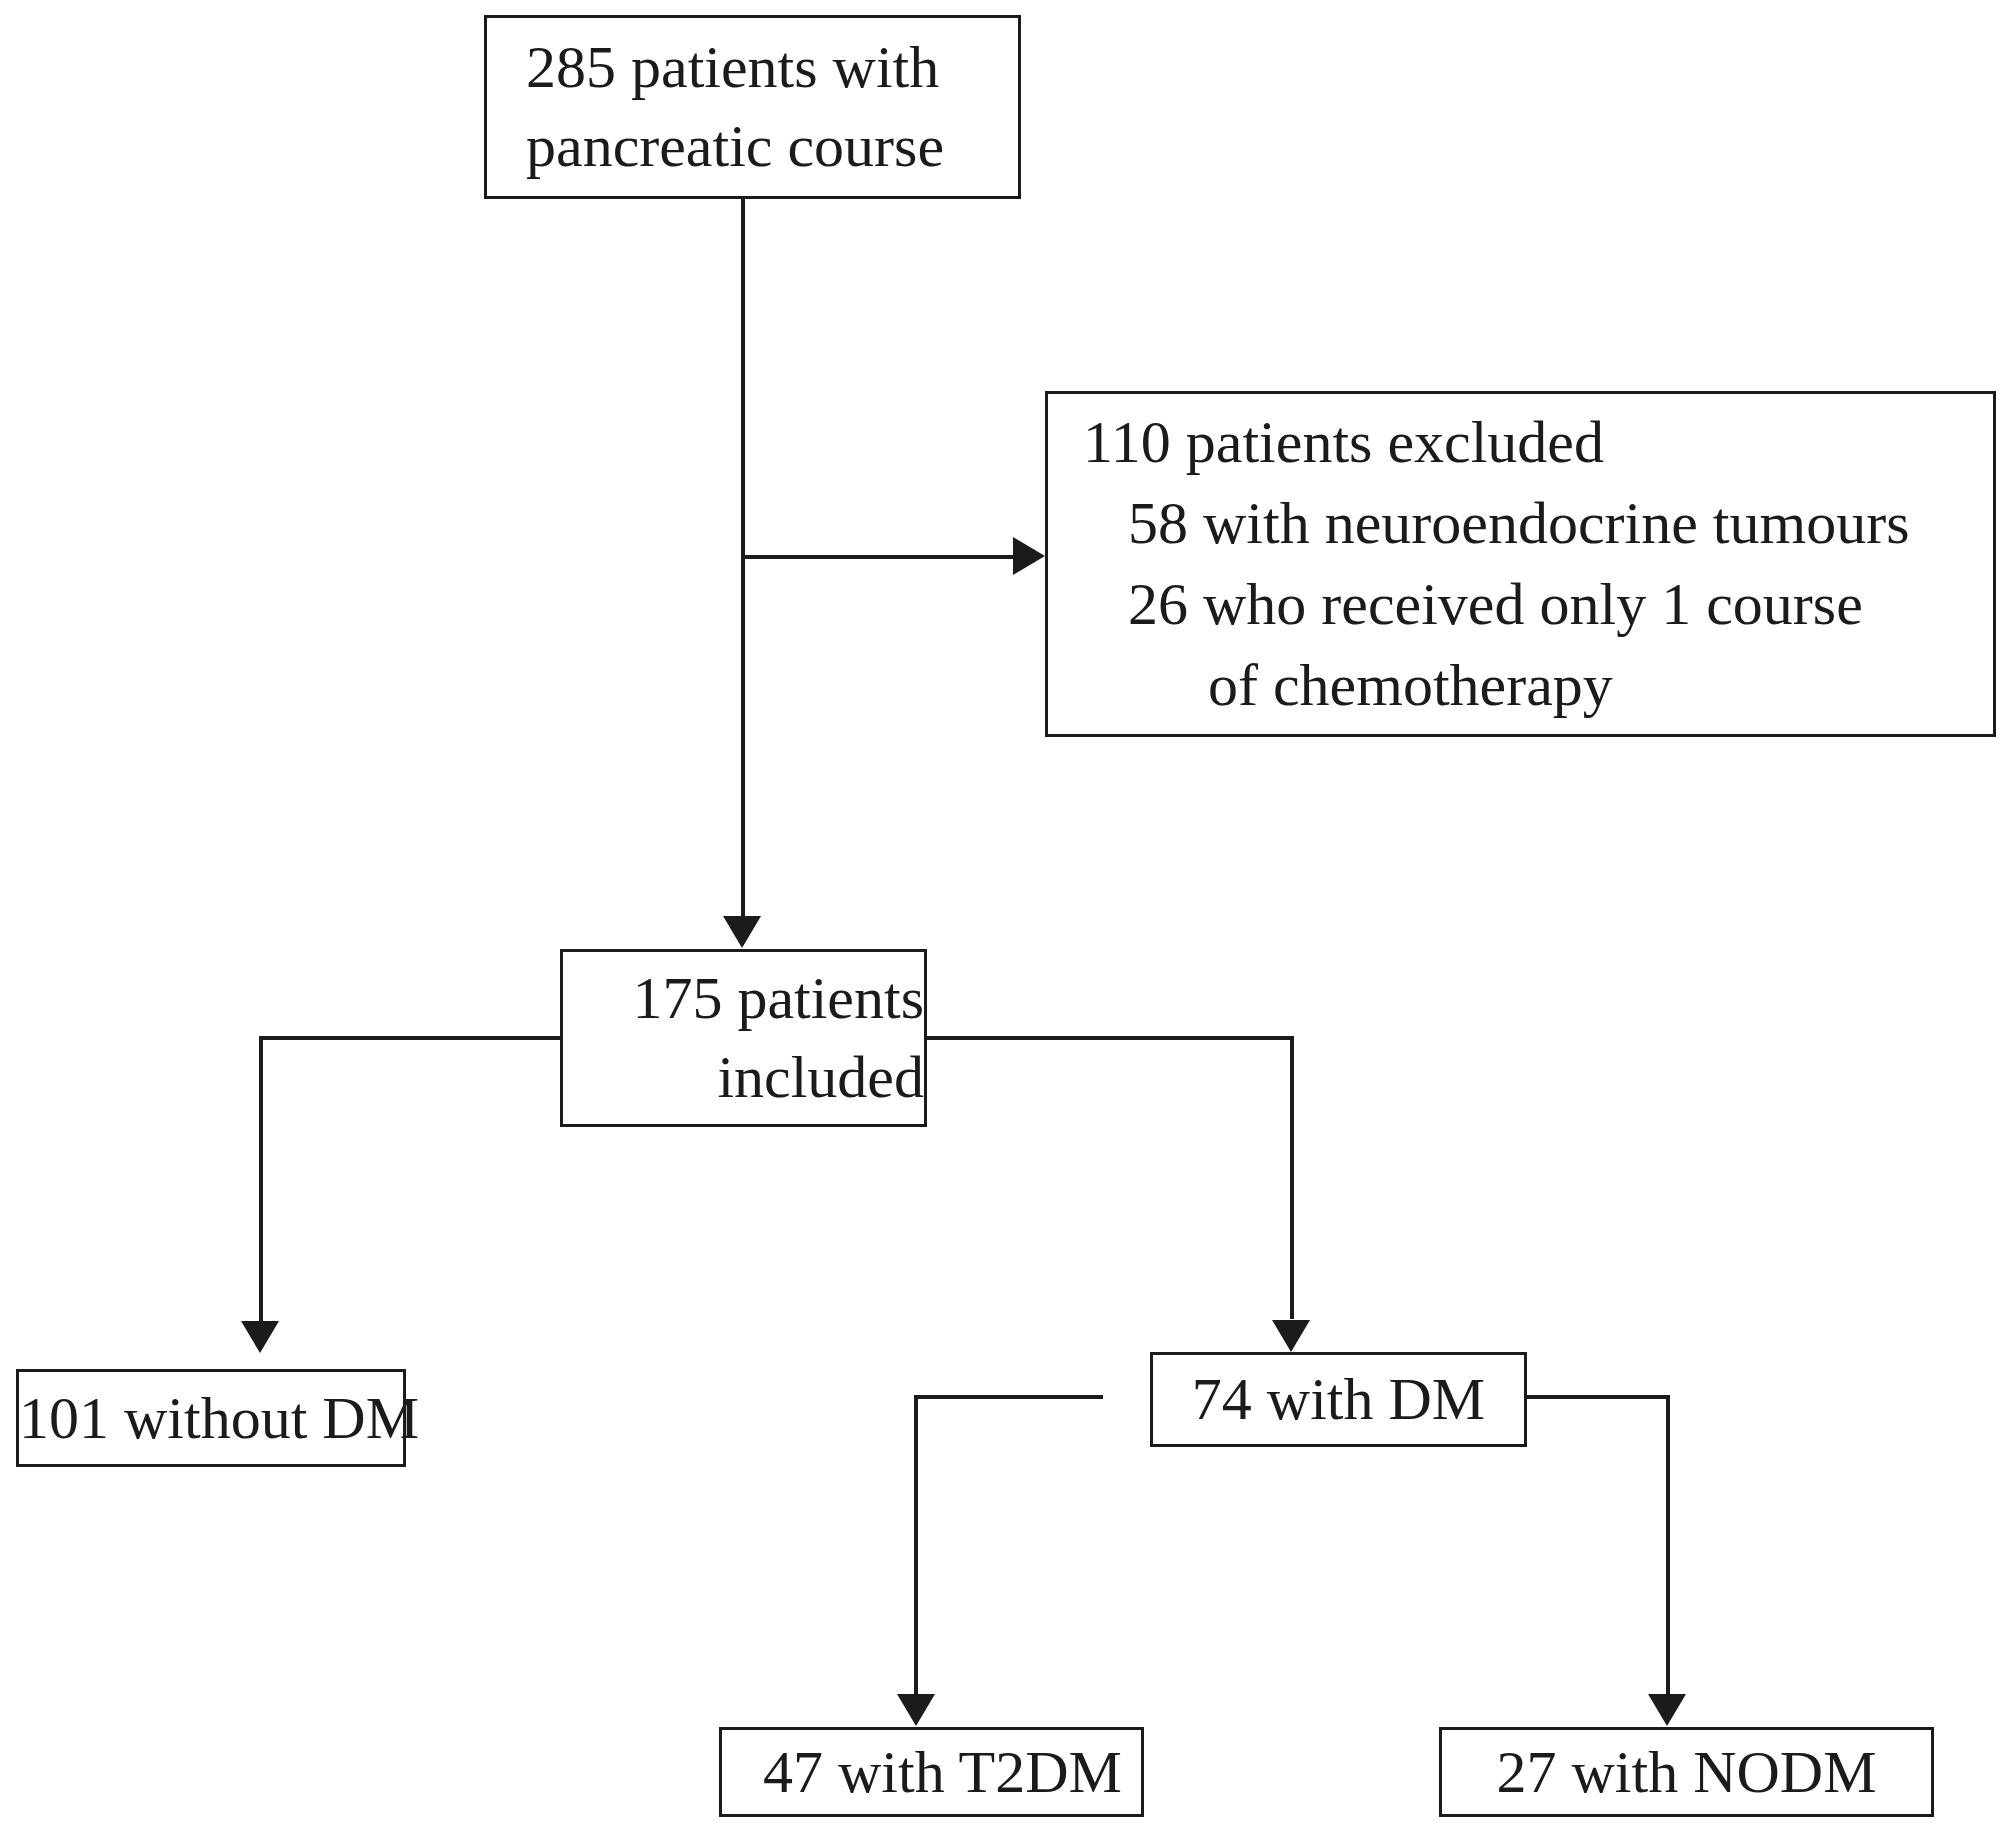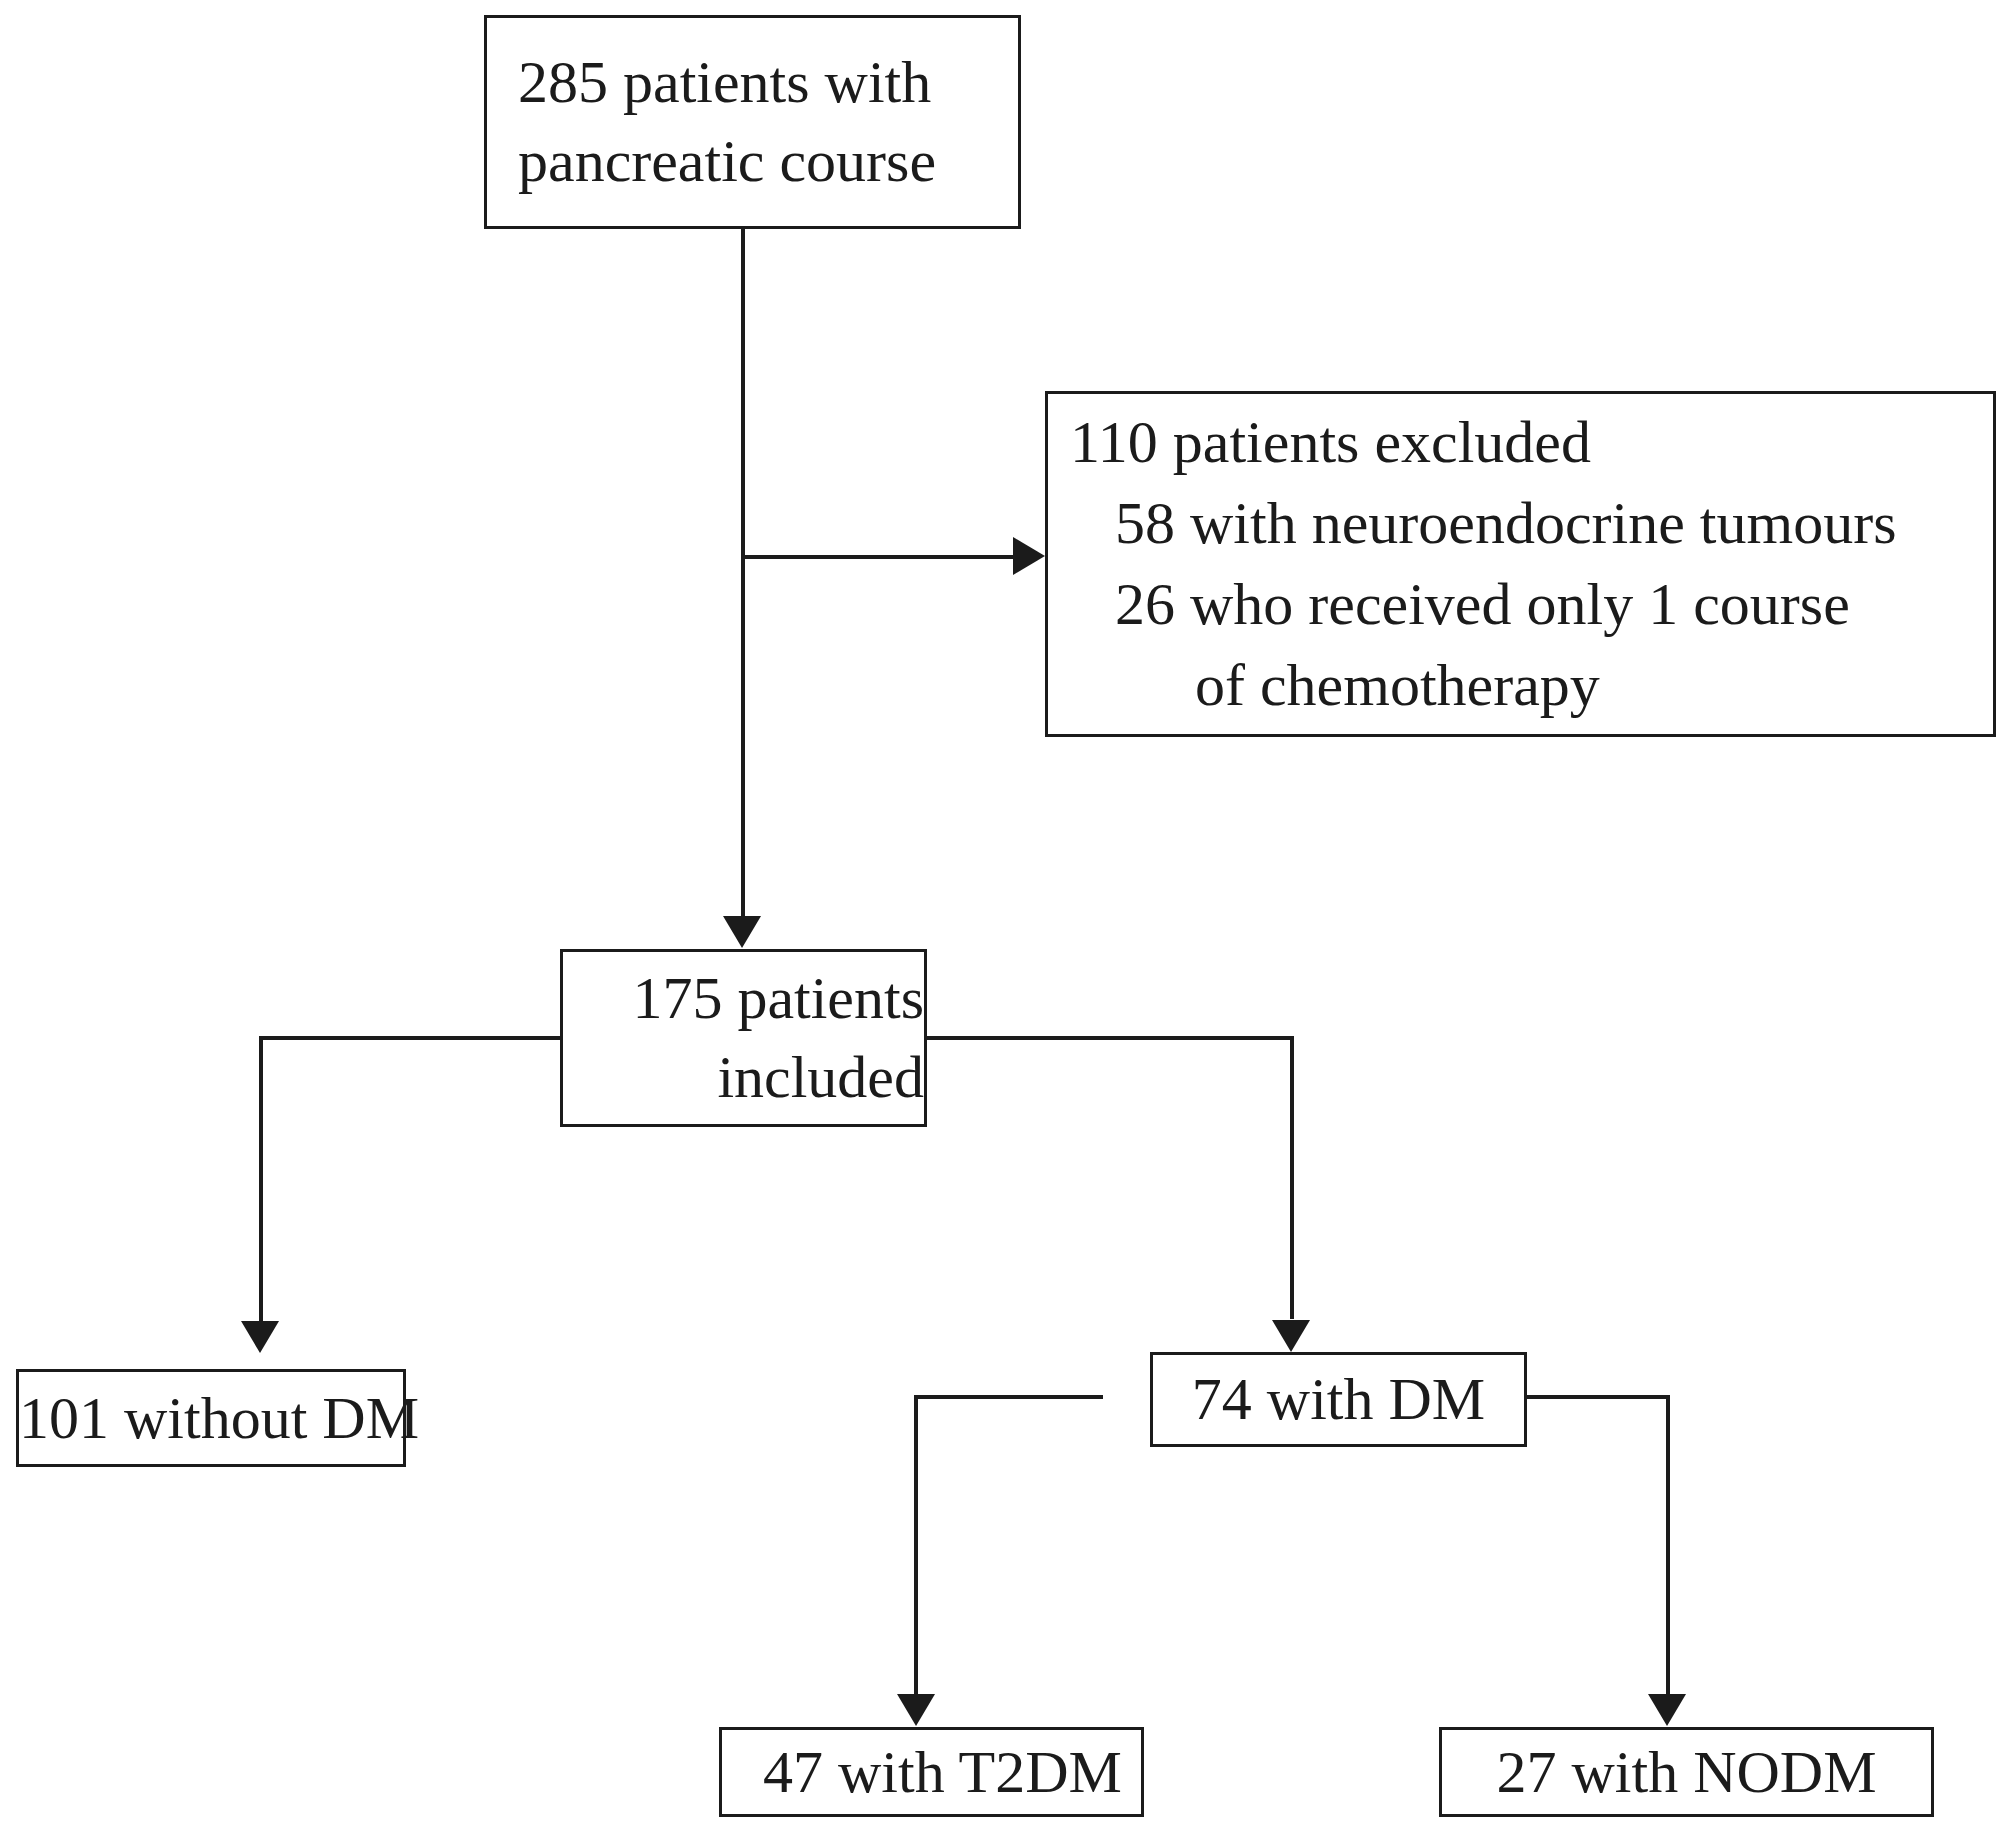--- a/index.html
+++ b/index.html
@@ -18,22 +18,22 @@
     border: 3.5px solid #1b1b1b;
     background: #ffffff;
     display: flex;
     flex-direction: column;
     justify-content: center;
     font-size: 60px;
     line-height: 79px;
     white-space: nowrap;
   }
   .box .bline { white-space: nowrap; }
-  #box-total    { left: 484px;  top: 14.7px;   width: 537px;  height: 214px; padding-left: 31px; }
-  #box-excluded { left: 1045px; top: 391px;  width: 951px; height: 346px; padding-left: 22px; line-height: 81px; }
+  #box-total    { left: 484px;  top: 14.7px;   width: 537px;  height: 184px; padding-left: 39px; }
+  #box-excluded { left: 1045px; top: 391px;  width: 951px; height: 346px; padding-left: 35px; line-height: 81px; }
   #box-excluded .indent-1 { padding-left: 45px; }
   #box-excluded .indent-2 { padding-left: 125px; }
   #box-included { left: 560px;  top: 949px; width: 367px;  height: 178px; text-align: right; }
   #box-without-dm { left: 16px;   top: 1353px; width: 390px; height: 98px; text-align: center; margin-top: 16px; }
   #box-with-dm    { left: 1103px; top: 1352px; width: 377px; height: 95px; text-align: center; margin-left: 47px; }
   #box-t2dm       { left: 719px; top: 1727px; width: 425px; height: 90px; text-align: center; padding-left: 22px; }
   #box-nodm       { left: 1439px; top: 1727px; width: 495px; height: 90px; text-align: center; }
 
   .hline, .vline { position: absolute; background: #1b1b1b; }
   .hline { height: 3.5px; }

